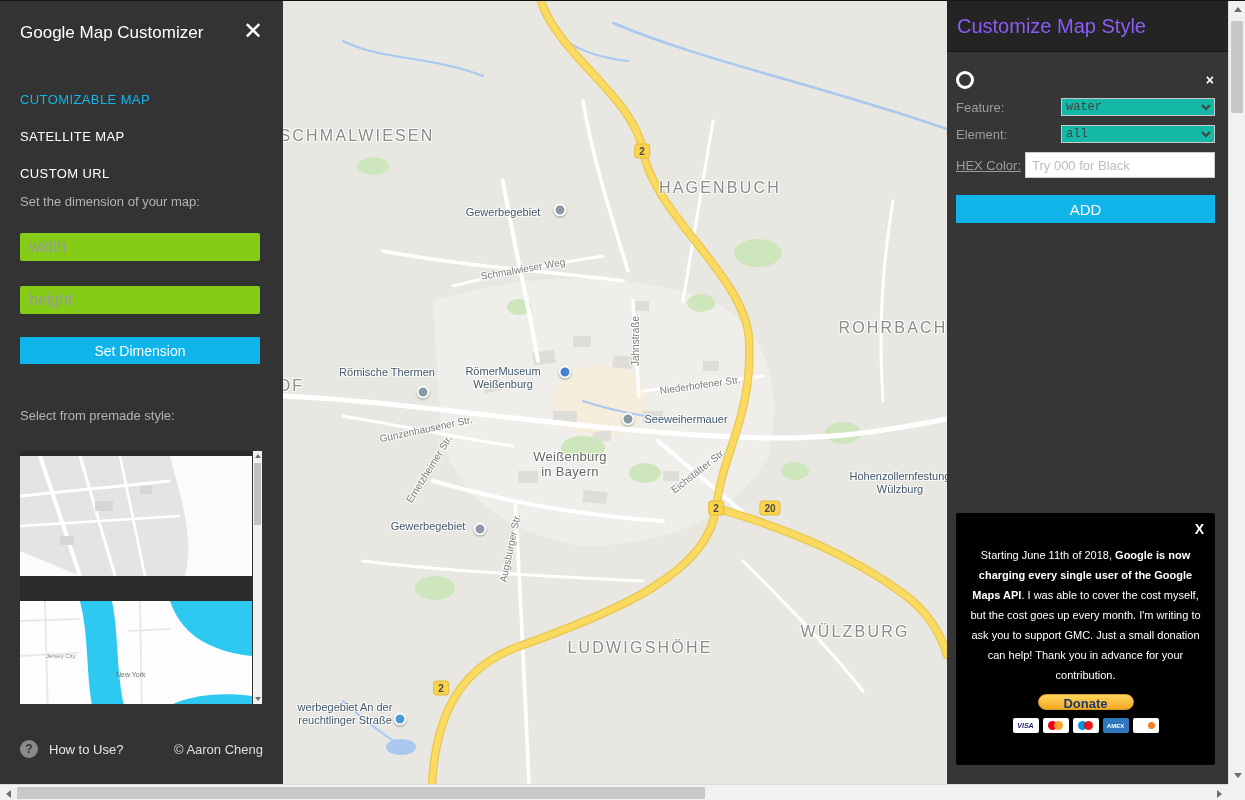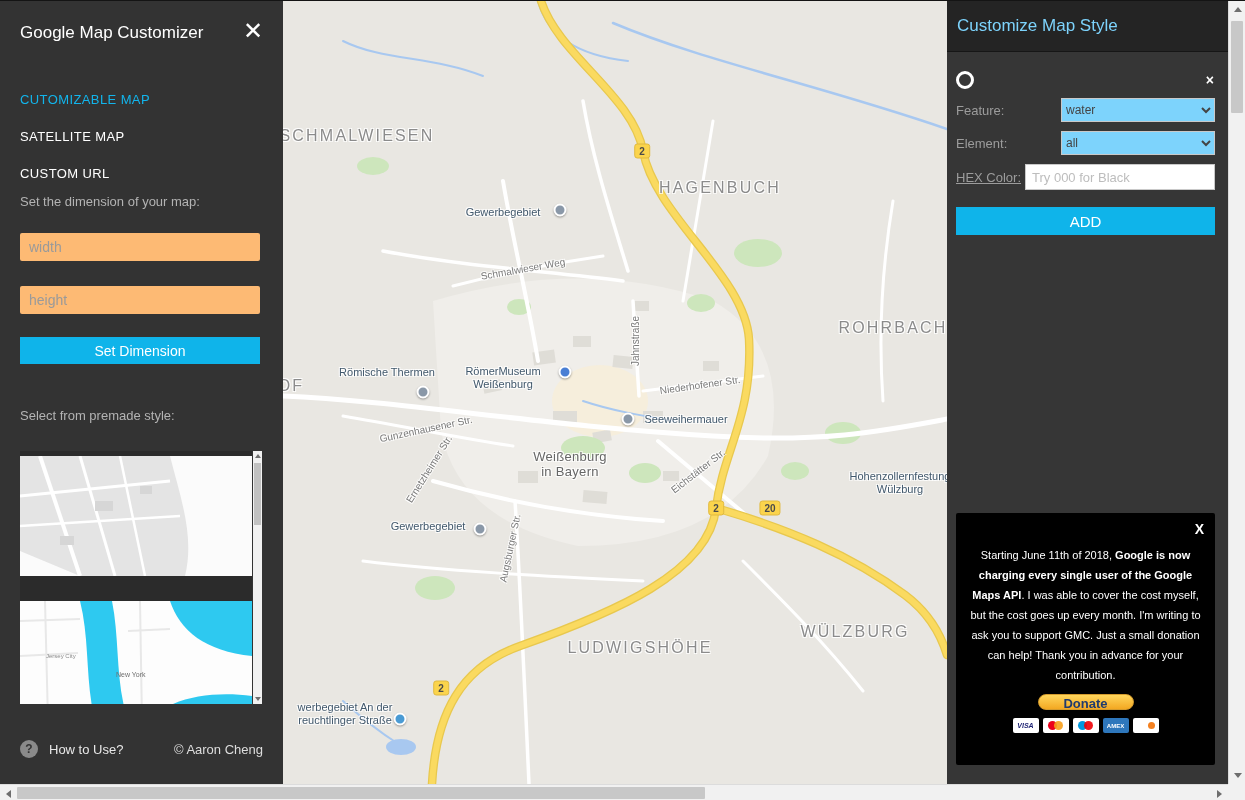--- a/index.html
+++ b/index.html
@@ -8,21 +8,21 @@
   
   .sidebar{position:absolute;left:0;top:0;width:283px;height:783px;background:#333;color:#fff;}
   .sb-title{position:absolute;left:20px;top:22px;font-size:17px;font-weight:400;color:#fff;margin:0;}
   .sb-close{position:absolute;right:20px;top:18px;font-size:24px;color:#fff;cursor:pointer;font-weight:300;line-height:1;}
   .sb-nav{position:absolute;left:20px;top:91px;display:flex;flex-direction:column;gap:22px;}
   .sb-nav a{font-size:13px;letter-spacing:.4px;color:#fff;text-decoration:none;cursor:pointer;}
   .sb-nav a.active{color:#12b5ec;}
   .sb-label{position:absolute;left:20px;margin:0;font-size:13px;color:#b3b3b3;}
   .lbl-dim{top:193px;}
   .lbl-premade{top:407px;}
-  .sb-input{position:absolute;left:20px;width:240px;height:28px;box-sizing:border-box;border:none;border-radius:2px;padding:0 9px;font-size:14px;color:#333;background:#fdba74;font-family:"Liberation Sans",sans-serif;}
+  .sb-input{position:absolute;left:20px;width:240px;height:28px;box-sizing:border-box;border:none;border-radius:2px;padding:0 9px;font-size:16px;color:#333;background:#84cc16;font-family:"Liberation Sans",sans-serif;}
   .sb-input::placeholder{color:#9a9a9a;}
   .in-width{top:232px;}
   .in-height{top:285px;}
   .btn-cyan{background:#0fb4ea;color:#fff;border:none;font-size:14px;cursor:pointer;font-family:"Liberation Sans",sans-serif;}
   .btn-setdim{position:absolute;left:20px;top:336px;width:240px;height:27px;}
   .style-list{position:absolute;left:20px;top:450px;width:232px;height:253px;overflow:hidden;background:#2b2b2b;}
   .thumb{width:232px;height:120px;cursor:pointer;position:relative;overflow:hidden;}
   .thumb1{margin-top:5px;}
   .thumb2{margin-top:25px;}
   .thumb svg{display:block;}
@@ -48,28 +48,28 @@
   .maplabel.area{color:#8b8b8b;font-size:16px;letter-spacing:2.2px;}
   .maplabel.town{color:#666;font-size:13px;letter-spacing:.3px;line-height:15px;}
   .maplabel.poi{color:#41586c;font-size:11px;font-weight:500;line-height:13px;}
   .maplabel.street{color:#7a7a7a;font-size:10px;}
   .maplabel.badge{background:#fbd44c;border:1px solid #e0b93f;border-radius:3px;color:#4a4a4a;font-size:10px;font-weight:bold;padding:0 4px;line-height:13px;text-shadow:none;}
   .map-pin{position:absolute;width:9px;height:9px;border-radius:50%;border:2px solid #fff;box-shadow:0 1px 2px rgba(0,0,0,.35);transform:translate(-50%,-50%);}
 
   
   .panel{position:absolute;left:947px;top:0;width:281px;height:783px;background:#363636;}
   .panel-header{height:50px;background:#242424;border-bottom:1px solid #161616;display:flex;align-items:center;padding-left:10px;}
-  .panel-header h2{margin:0;font-size:17px;font-weight:400;color:#7dd3fc;}
+  .panel-header h2{margin:0;font-size:20px;font-weight:400;color:#8b5cf6;}
   .rule-row{display:flex;align-items:center;justify-content:space-between;margin:19px 14px 0 9px;}
   .radio{width:12px;height:12px;border:3px solid #fff;border-radius:50%;cursor:pointer;}
   .rule-close{color:#fff;font-size:14px;font-weight:bold;cursor:pointer;line-height:1;}
   .form-row{display:flex;align-items:center;margin:9px 13px 0 9px;}
   .form-row label{width:105px;font-size:13px;color:#9c9c9c;}
   .form-row label.underline{text-decoration:underline;}
-  .form-row select{flex:1;height:24px;font-size:12px;color:#444;background:#7dd3fc;border:1px solid #c9c9c9;font-family:Liberation Sans, sans-serif;}
+  .form-row select{flex:1;height:18px;font-size:12px;color:#444;background:#14b8a6;border:1px solid #c9c9c9;font-family:Liberation Mono, monospace;}
   .form-row input{flex:1;height:21px;box-sizing:border-box;font-size:13px;color:#333;background:#fff;border:1px solid #c9c9c9;padding:12px 6px;font-family:"Liberation Sans",sans-serif;}
   .form-row input::placeholder{color:#bdbdbd;}
   .btn-add{display:block;margin:17px 13px 0 9px;width:calc(100% - 22px);height:28px;font-size:15px;}
 
   .donation{position:absolute;left:9px;right:13px;top:512px;height:252px;background:#000;box-sizing:border-box;padding:12px 12px;border-radius:2px;}
   .don-close{position:absolute;top:8px;right:11px;color:#fff;font-size:14px;font-weight:bold;cursor:pointer;}
   .donation p{margin:20px 0 0;color:#fff;font-size:11px;line-height:20px;text-align:center;}
   .donation b{font-weight:bold;}
   .donate-btn{display:block;margin:9px auto 0;width:96px;height:16px;border-radius:13px;border:1px solid #d39a2c;background:linear-gradient(#ffd65c,#f3a822);color:#1f3a6e;font-weight:bold;font-size:13px;cursor:pointer;font-family:"Liberation Sans",sans-serif;}
   .cards{display:flex;justify-content:center;gap:4px;margin-top:8px;}

